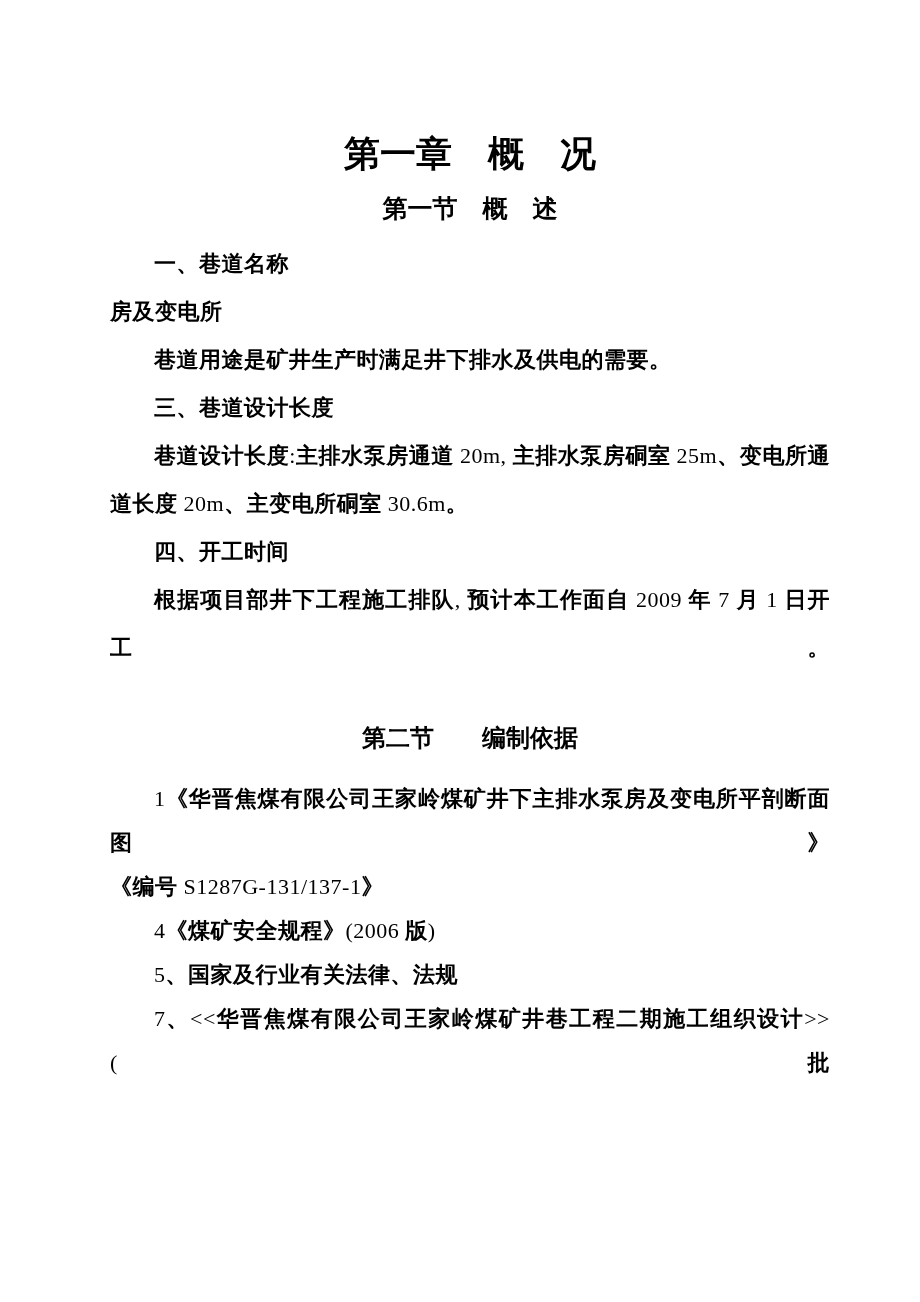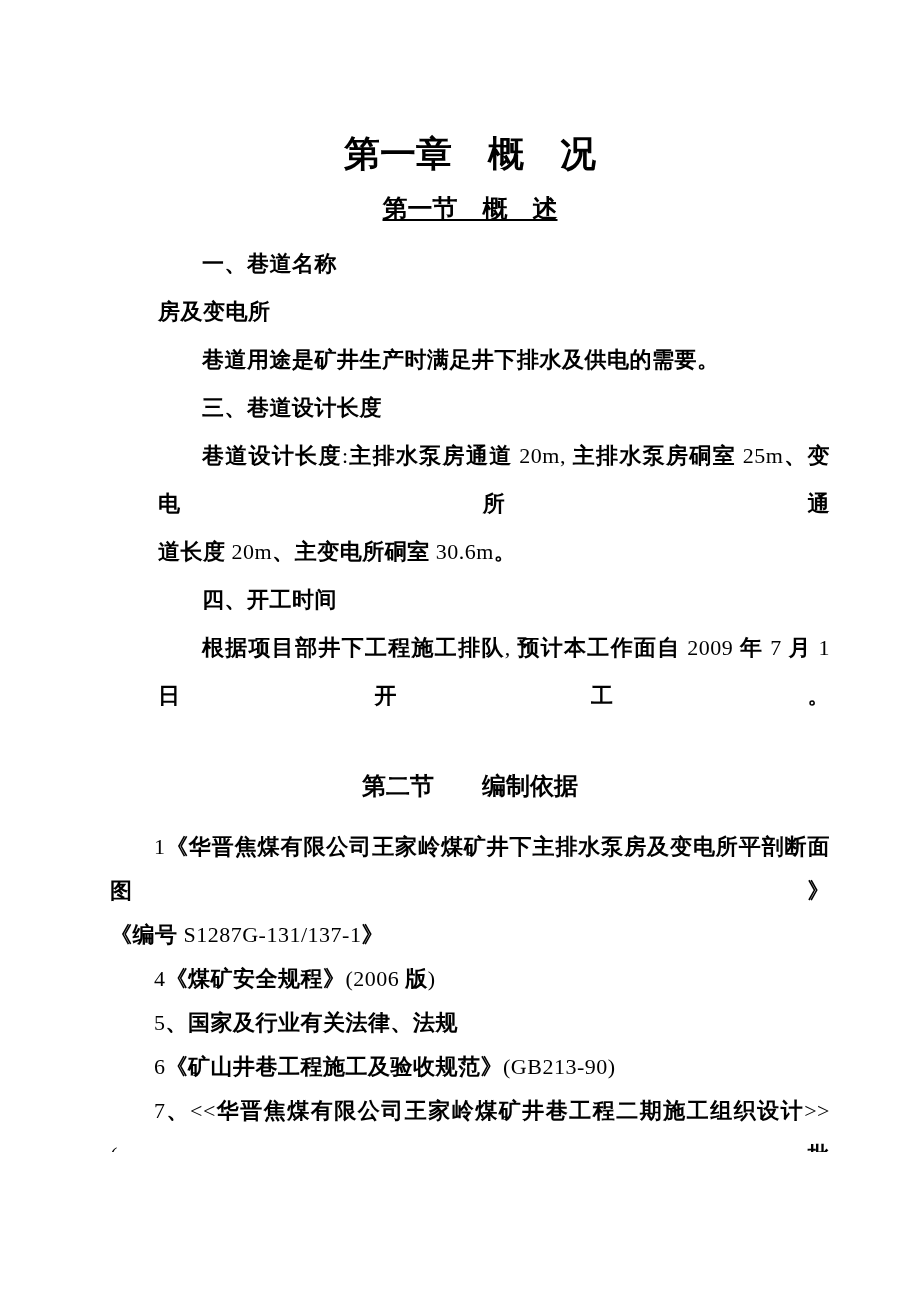--- a/index.html
+++ b/index.html
@@ -27,31 +27,30 @@
     font-family: "DejaVu Sans", "Liberation Sans", sans-serif;
     white-space: nowrap;
   }
   .section-title-1 {
     margin-top: 13px;
     font-size: 25px;
     line-height: 37px;
     font-weight: 700;
     text-align: center;
     white-space: nowrap;
-    text-decoration: underline;
   }
   .section-title-2 {
     margin-top: 45px;
     font-size: 24px;
     line-height: 42px;
     font-weight: 700;
     text-align: center;
     white-space: nowrap;
   }
-  .sec1 { margin-top: 13px; margin-left: 48px; }
+  .sec1 { margin-top: 13px; }
   .sec1 .line { line-height: 48px; }
   .sec2 { margin-top: 18px; }
   .sec2 .line { line-height: 44px; }
   .line {
     font-size: 22px;
     font-weight: 700;
     white-space: nowrap;
     letter-spacing: 0.5px;
   }
   .line.indent { text-indent: 44px; }
@@ -85,17 +84,16 @@
     <div class="line cn indent fill">根据项目部井下工程施工排队<span class="latin">, </span>预计本工作面自<span class="latin"> 2009 </span>年<span class="latin"> 7 </span>月<span class="latin"> 1 </span>日开工。</div>
   </div>
 
   <div class="section-title-2">第二节　　编制依据</div>
 
   <div class="sec2">
     <div class="line cn indent fill"><span class="latin">1</span>《华晋焦煤有限公司王家岭煤矿井下主排水泵房及变电所平剖断面图》</div>
     <div class="line cn">《编号<span class="latin"> S1287G-131/137-1</span>》</div>
     <div class="line cn indent"><span class="latin">4</span>《煤矿安全规程》<span class="latin">(2006 </span>版<span class="latin">)</span></div>
     <div class="line cn indent"><span class="latin">5</span>、国家及行业有关法律、法规</div>
-    <div class="line cn indent"><span class="latin">6</span>《矿山井巷工程施工及验收规范》<span class="latin">(GB213-90)</span></div>
     <div class="line cn indent fill"><span class="latin">7</span>、<span class="latin">&lt;&lt;</span>华晋焦煤有限公司王家岭煤矿井巷工程二期施工组织设计<span class="latin">&gt;&gt;(</span>批</div>
   </div>
 
 </div>
 
 </body></html>

